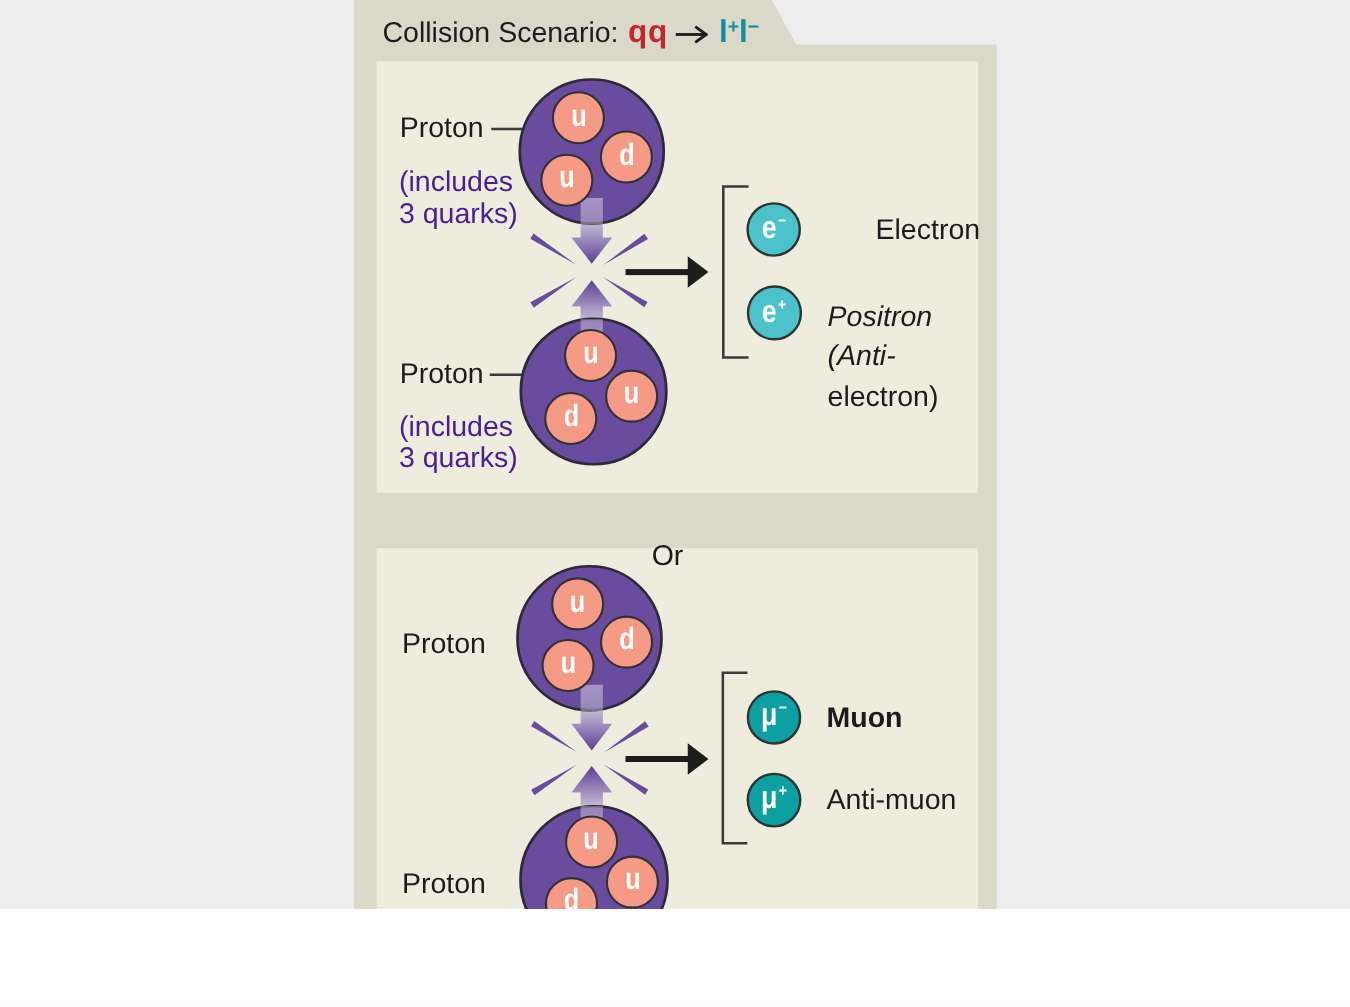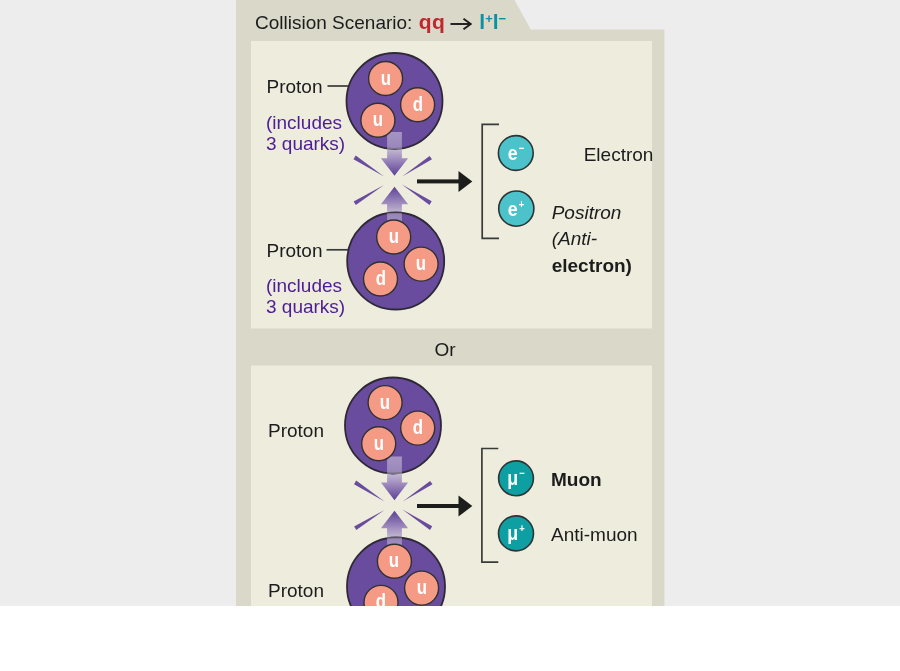--- a/index.html
+++ b/index.html
@@ -15,21 +15,21 @@
   
   .title{position:absolute;left:255px;top:22px;transform:translateY(-50%);white-space:nowrap;font-size:19px;}
   .title .qq{font-weight:bold;color:#c1272d;font-size:21px;margin-left:1px;letter-spacing:0.5px;}
   .title .arrow-svg{vertical-align:-2px;margin:0 7px 0 5px;}
   .title .ll{font-weight:bold;color:#0f8fa4;font-size:21px;}
   .title .ll .sup{font-size:13px;vertical-align:6px;letter-spacing:0;}
   
   .qletter{position:absolute;transform:translate(-50%,calc(-50% - 0.8px)) scaleX(0.82);color:#fff;font-weight:bold;font-size:20.5px;line-height:1;}
   .lsym{position:absolute;transform:translate(-50%,calc(-50% - 1px)) scaleX(0.85);color:#fff;font-weight:bold;font-size:21px;line-height:1;white-space:nowrap;}
   .lsym .sup{font-size:11px;vertical-align:8px;margin-left:1px;}
-  .or{transform:translate(-50%,-50%);}
+  .or{transform:translate(-50%,-50%);margin-top:22px;}
 </style>
 </head>
 <body>
 
 <div class="stage">
 
 <svg class="art" width="900" height="671" viewBox="0 0 900 671">
   <defs>
     <linearGradient id="gd1" gradientUnits="userSpaceOnUse" x1="0" y1="131" x2="0" y2="176">
       <stop offset="0" stop-color="#e2dfe9"></stop>
@@ -148,21 +148,21 @@
 <div class="txt gray" style="left:266px;top:109.6px;">(includes</div>
 <div class="txt gray" style="left:266px;top:130.9px;">3 quarks)</div>
 
 <div class="txt" style="left:266.5px;top:250.3px;">Proton</div>
 <div class="txt gray" style="left:266px;top:272.7px;">(includes</div>
 <div class="txt gray" style="left:266px;top:293.8px;">3 quarks)</div>
 
 <div class="txt" style="left:551.7px;top:153.8px;margin-left:32px;">Electron</div>
 <div class="txt" style="left:551.7px;top:211.7px;font-style:italic;">Positron</div>
 <div class="txt" style="left:551.7px;top:238.2px;font-style:italic;">(Anti-</div>
-<div class="txt" style="left:551.7px;top:264.7px;font-weight:bold;">electron)</div>
+<div class="txt" style="left:551.7px;top:264.7px;">electron)</div>
 
 <div class="txt or" style="left:445px;top:349.3px;">Or</div>
 
 <div class="txt" style="left:268px;top:430px;">Proton</div>
 <div class="txt" style="left:268px;top:589.5px;">Proton</div>
 <div class="txt" style="left:551px;top:478.6px;font-weight:bold;">Muon</div>
 <div class="txt" style="left:551px;top:533.8px;">Anti-muon</div>
 
 <div class="qletter" style="left:385.6px;top:78.5px;">u</div>
 <div class="qletter" style="left:417.6px;top:104.7px;">d</div>

